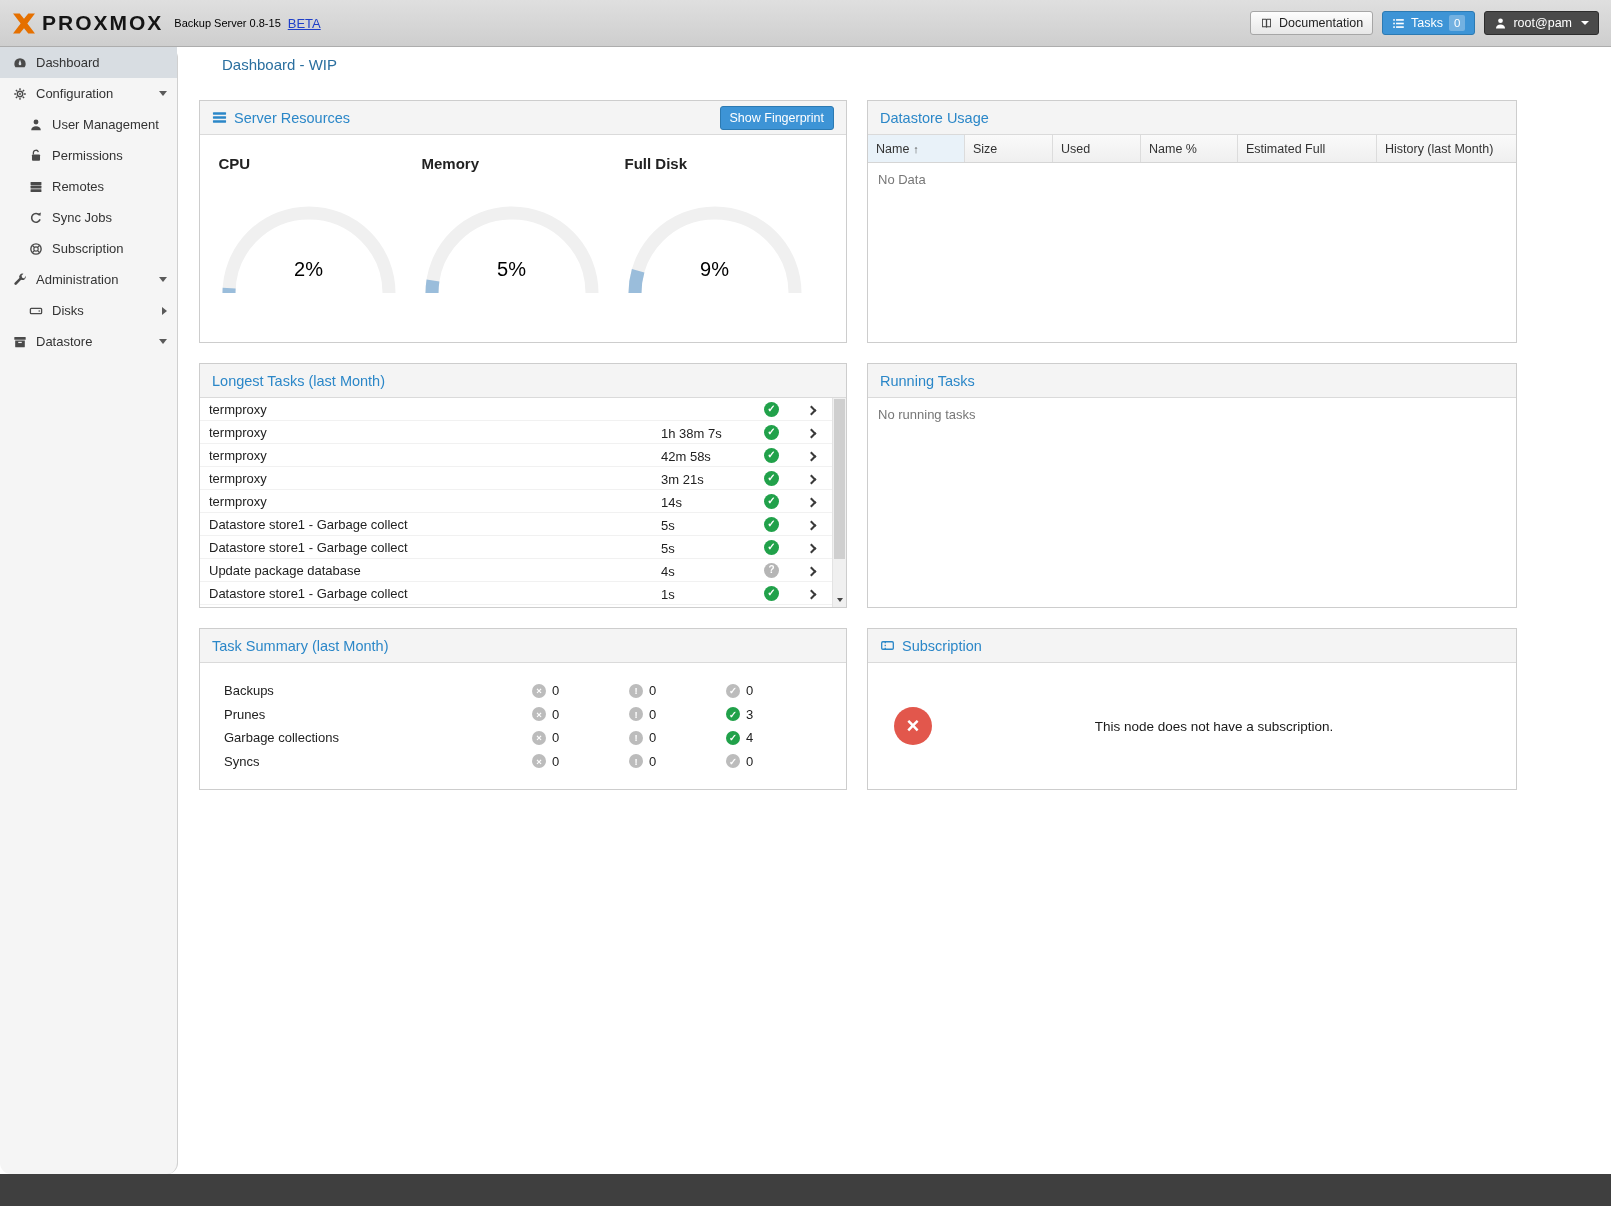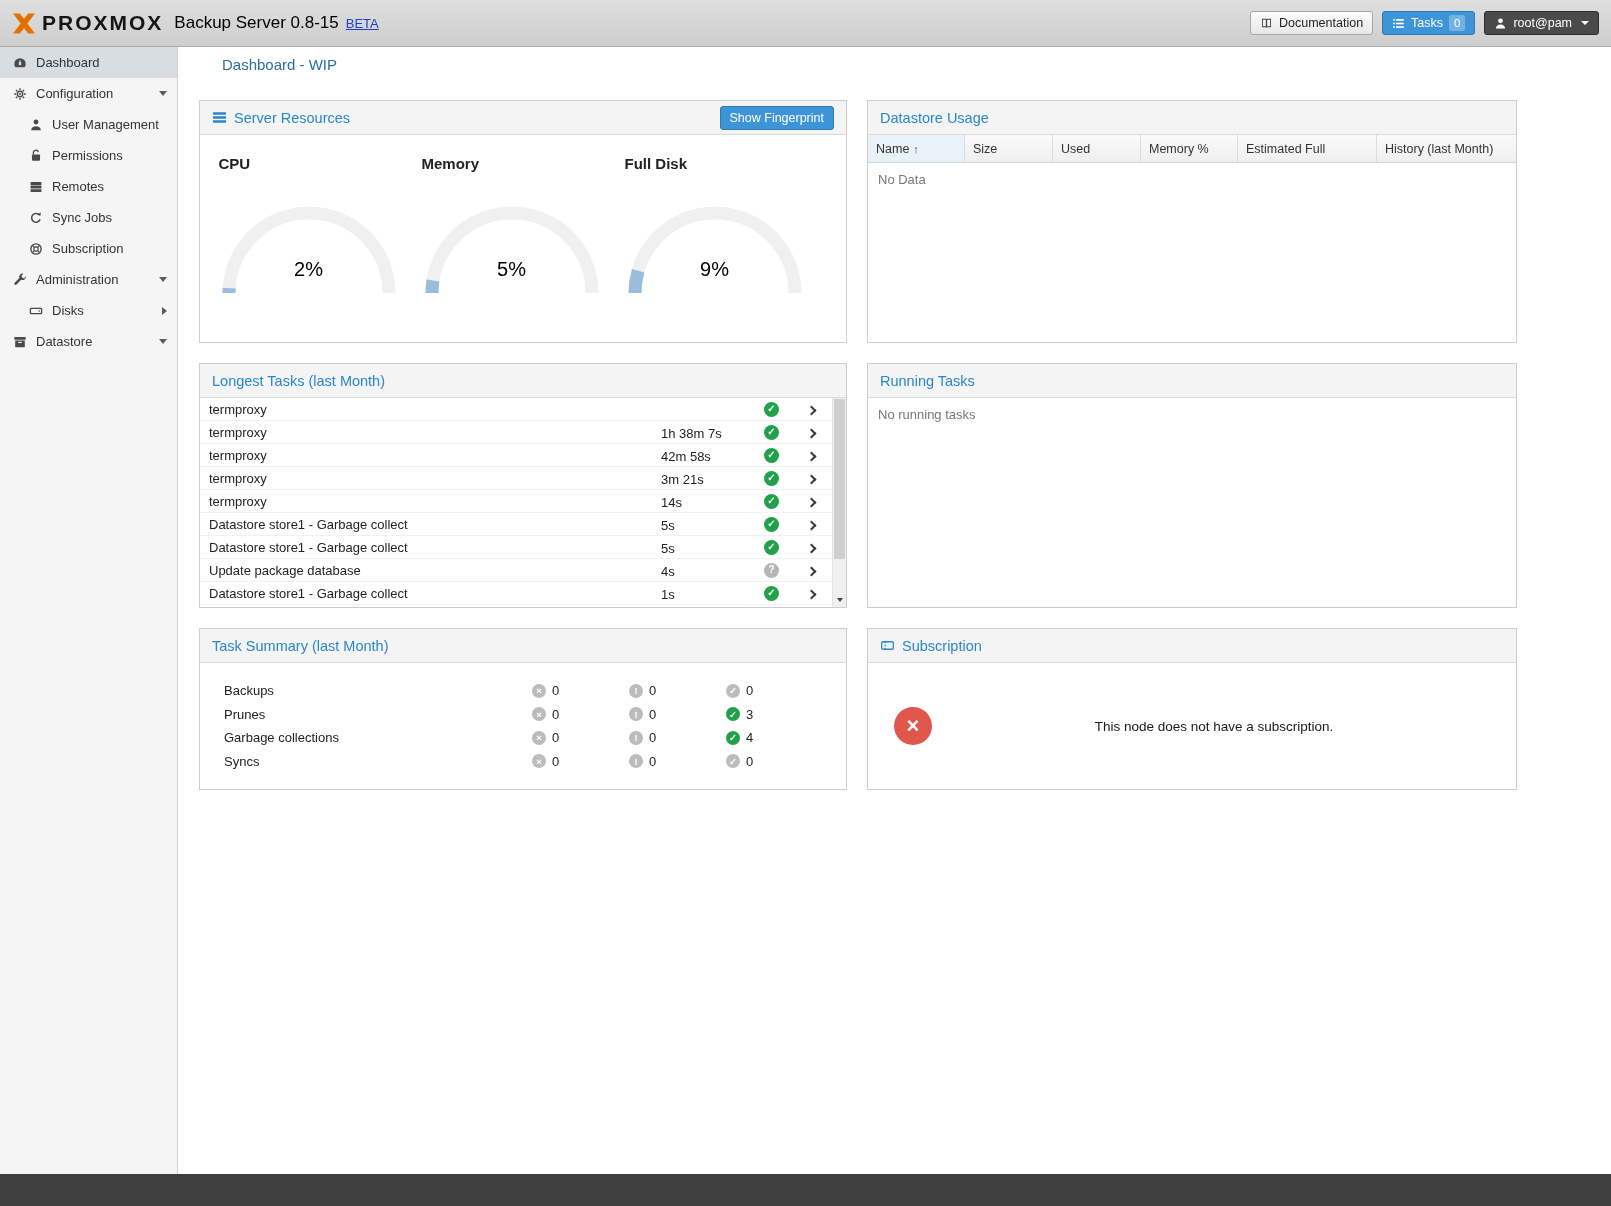--- a/index.html
+++ b/index.html
@@ -6,37 +6,37 @@
   html,body { width:1611px; height:1206px; overflow:hidden; }
   body { font-family:"Liberation Sans", sans-serif; font-size:13px; color:#222; background:#fff; }
   .app { display:flex; flex-direction:column; height:100%; }
 
   
   .topbar { height:47px; flex:0 0 auto; background:linear-gradient(#dfdfdf,#cecece);
             border-bottom:1px solid #adadad; display:flex; align-items:center; padding:0 12px; }
   .brand { display:flex; align-items:center; gap:6px; }
   .brand-x svg { width:24px; height:21px; display:block; }
   .brand-text { font-size:21px; font-weight:bold; letter-spacing:2px; color:#151515; }
-  .product { margin-left:11px; font-size:17px; color:#000; }
+  .product { margin-left:11px; font-size:11px; color:#000; }
   .beta-link { margin-left:7px; color:#1f3fc8; text-decoration:underline; font-size:13px; cursor:pointer; }
   .topbar-right { margin-left:auto; display:flex; gap:9px; align-items:center; }
   .btn { height:24px; display:inline-flex; align-items:center; gap:6px; padding:0 9px;
          border-radius:3px; font-size:12.5px; cursor:pointer; white-space:nowrap; }
   .btn-light { background:linear-gradient(#fdfdfd,#e7e7e7); border:1px solid #a6a6a6; color:#222; }
   .btn-blue  { background:#3d94d6; border:1px solid #2c7ab2; color:#fff; }
   .btn-dark  { background:#4a4a4a; border:1px solid #2d2d2d; color:#fff; }
   .badge { background:rgba(255,255,255,.28); border-radius:2px; padding:0 5px; height:16px;
            line-height:16px; font-size:11.5px; }
   .caret-down-w { width:0; height:0; border-left:4px solid transparent; border-right:4px solid transparent;
                   border-top:4px solid #fff; margin-left:3px; }
   .hdr-ic svg { width:13px; height:13px; display:block; }
 
   
   .main-row { flex:1; display:flex; min-height:0; }
-  .sidebar { width:178px; flex:0 0 auto; background:#f5f5f5; border-right:1px solid #d0d0d0; }
+  .sidebar { width:178px; flex:0 0 auto; background:#f5f5f5; border-right:1px solid #d0d0d0;border-radius:11px; }
   .content { flex:1; display:flex; flex-direction:column; background:#fff; min-width:0; }
   .taskbar { height:32px; flex:0 0 auto; background:#3f3f3f; }
 
   
   .side-item { height:31px; display:flex; align-items:center; gap:8px; padding:0 10px 0 12px;
                color:#333; cursor:pointer; }
   .side-item.child { padding-left:28px; }
   .side-item.selected { background:#d8dde2; }
   .side-icon { width:16px; display:flex; justify-content:center; color:#4a4a4a; flex:0 0 auto; }
   .side-icon svg { width:14px; height:14px; display:block; }
@@ -351,21 +351,21 @@
             <div class="panel-hd">
               <span class="panel-title">Datastore Usage</span>
             </div>
             <div class="dtable-hd">
               <span class="dcell c0">
                 <span>Name</span>
                 <span class="sort-arrow">↑</span>
               </span>
               <span class="dcell c1">Size</span>
               <span class="dcell c2">Used</span>
-              <span class="dcell c3">Memory %</span>
+              <span class="dcell c3">Name %</span>
               <span class="dcell c4">Estimated Full</span>
               <span class="dcell c5">History (last Month)</span>
             </div>
             <div class="du-body">
               <div class="empty-text">No Data</div>
             </div>
           </div>
         </div>
 
         <div class="prow">

